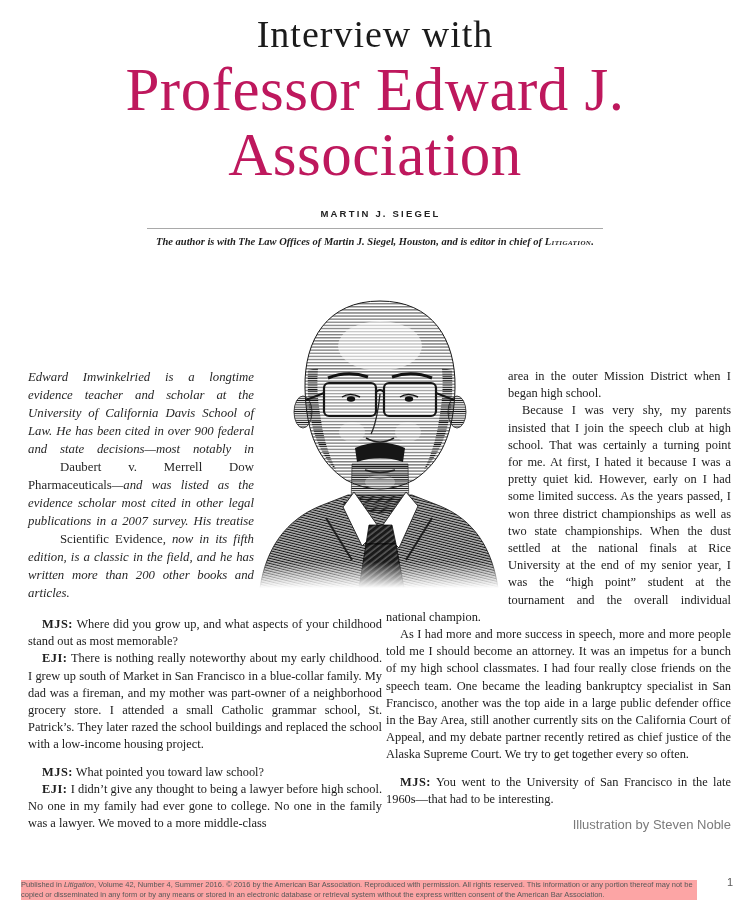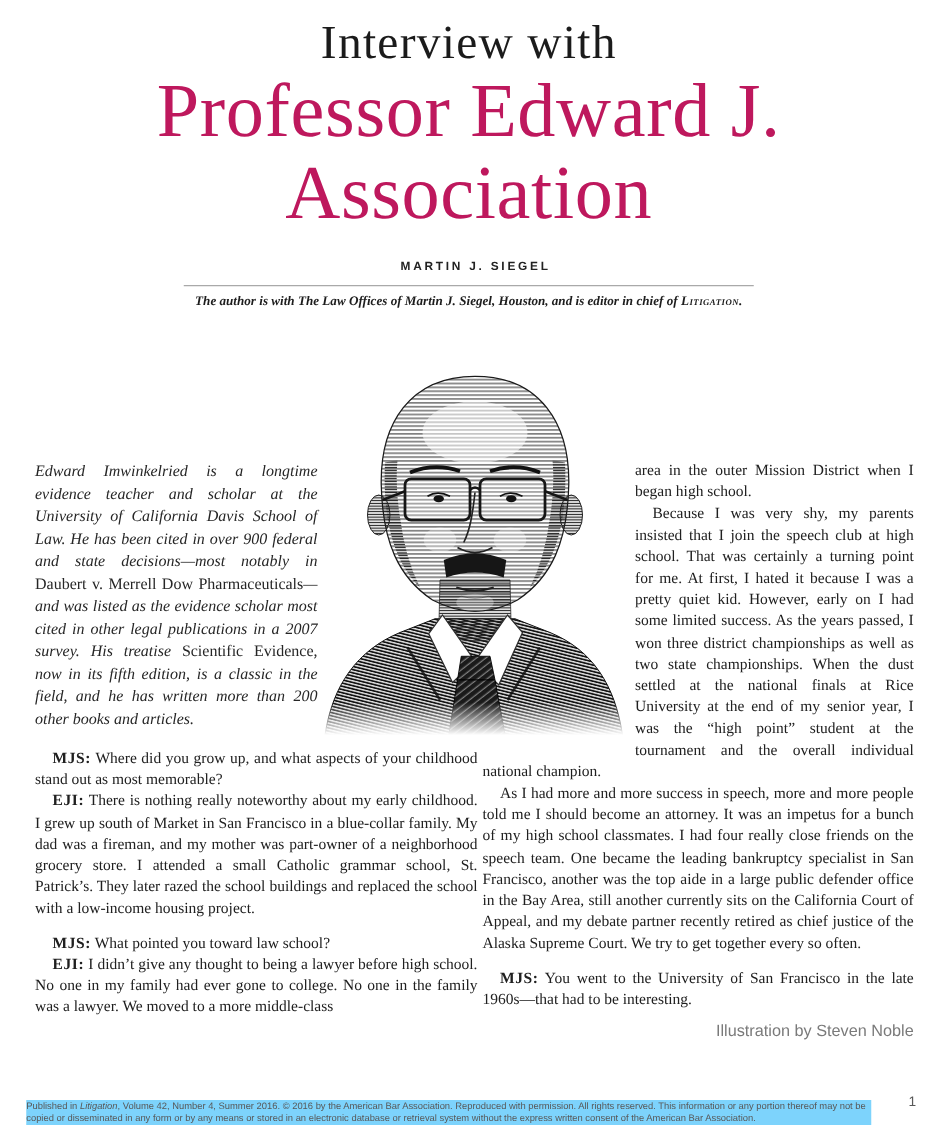--- a/index.html
+++ b/index.html
@@ -34,21 +34,21 @@
   
   .col { position:absolute; top:368px; text-align:justify;
          font-size:12.4px; line-height:17.2px; color:#202020; }
   .col-left  { left:25px;  width:354px; }
   .col-right { left:383px; width:345px; }
 
   .intro {
     width:226px; min-height:214px; margin:0 0 14px 0;
     font-style:italic; font-size:12.8px; line-height:18px; color:#262626;
   }
-  .intro .rm { font-style:normal; }
+  .intro .rm { font-style:normal;margin-left:32px; }
 
   p.qa  { margin:0; text-indent:14px; }
   p.qa b { letter-spacing:0.5px; }
   p.gap { margin-top:10px; }
   p.cont { margin:0; text-indent:0; }
 
   .img-spacer { float:left; width:122px; height:224px; }
 
   .credit {
     clear:both; margin-top:8px; text-align:right;
@@ -56,21 +56,21 @@
   }
 
   
   .portrait {
     position:absolute; left:253px; top:296px; width:244px; height:292px; margin:0;
   }
   .portrait svg { display:block; width:100%; height:100%; }
 
   
   .footer {
-    position:absolute; left:18px; bottom:9px; width:676px; background:#7dd3fc;
+    position:absolute; left:18px; bottom:9px; width:676px; background:#fca5a5;
     font-family:"Liberation Sans", sans-serif; font-size:7.5px; line-height:10px;
     color:#585858; text-align:left;
   }
   .pagenum {
     position:absolute; right:14px; bottom:21px;
     font-family:"Liberation Sans", sans-serif; font-size:11px; color:#585858;
   }
 </style>
 </head>
 <body>

